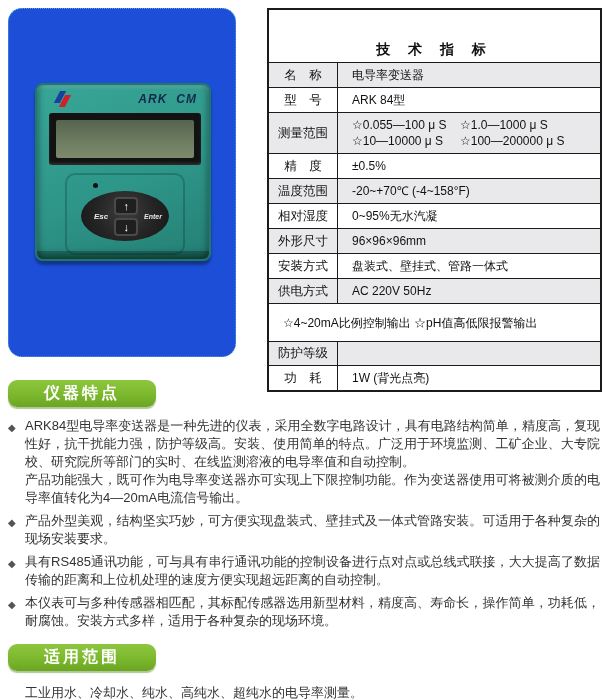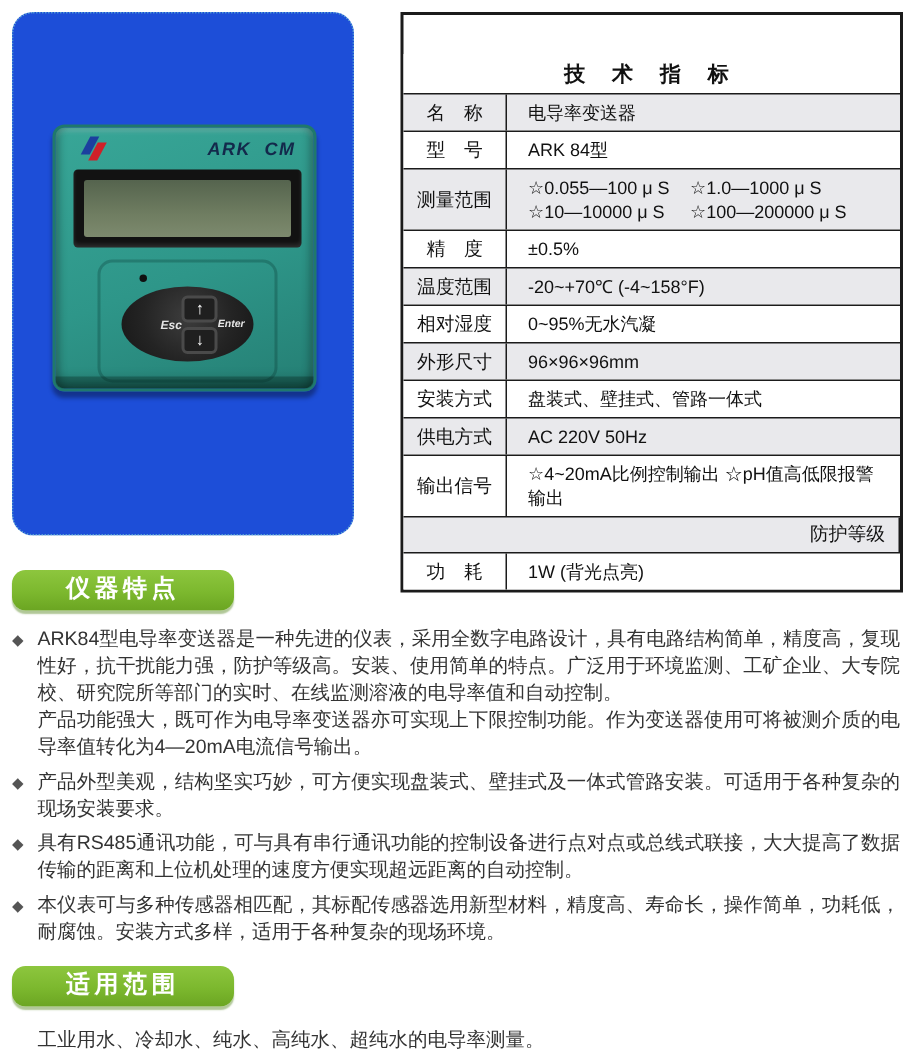--- a/index.html
+++ b/index.html
@@ -36,33 +36,33 @@
     background:linear-gradient(180deg,#55644e 0%, #6f7d61 60%, #7d8a6e 100%); }
 
   .keypad-panel { position:absolute; left:28px; top:88px; width:120px; height:82px;
     border:2px solid rgba(0,40,34,0.25); border-radius:10px; }
   .indicator-dot { position:absolute; left:56px; top:98px; width:5px; height:5px;
     background:#101010; border-radius:50%; }
 
   .keypad-oval { position:absolute; left:44px; top:106px; width:88px; height:50px;
     background:radial-gradient(circle at 50% 40%, #3d3d3d 0%, #242424 55%, #161616 100%);
     border-radius:50%; display:flex; align-items:center; justify-content:space-between; }
-  .key-esc { font-size:8px; font-weight:bold; font-style:italic; color:#e6e6e6; margin-left:26px; }
+  .key-esc { font-size:8px; font-weight:bold; font-style:italic; color:#e6e6e6; margin-left:13px; }
   .key-enter { font-size:7px; font-weight:bold; font-style:italic; color:#e6e6e6; margin-right:7px; }
   .key-col { display:flex; flex-direction:column; gap:3px; }
   .key-btn { width:24px; height:18px; background:#1f1f1f; border:2px solid #4a4a4a; border-radius:4px;
     color:#fff; font-size:11px; font-weight:bold; line-height:14px; text-align:center; }
 
   
   .spec-table { position:absolute; left:267px; top:8px; width:335px;
     border:2px solid #1b1b1b; background:#fff; font-size:12px; }
   .spec-header { height:26px; line-height:26px; text-align:center; font-weight:bold;
     font-size:14px; letter-spacing:7px; background:#fff;margin-top:26px; }
   .spec-row { display:flex; border-top:1px solid #1b1b1b; min-height:24px; background:#fff; }
-  .spec-row.gray { background:#e9e9ec;justify-content:flex-end; }
+  .spec-row.gray { background:#e9e9ec; }
   .spec-row.tall { min-height:38px; }
   .cell-label { width:69px; flex:0 0 69px; border-right:1px solid #1b1b1b;
     display:flex; align-items:center; justify-content:center; font-size:12.5px; text-align:center; }
   .cell-value { flex:1; display:flex; flex-direction:column; justify-content:center;
     padding:4px 8px 4px 14px; line-height:16px; }
   .range-col1 { display:inline-block; width:108px; }
 
   
   .section-heading { margin:14px 0 0 8px; width:148px; height:27px; line-height:26px;
     text-align:center; color:#fff; font-weight:bold; font-size:16px; letter-spacing:3px;
@@ -159,21 +159,20 @@
         <div class="cell-label">安装方式</div>
         <div class="cell-value">盘装式、壁挂式、管路一体式</div>
       </div>
 
       <div class="spec-row gray">
         <div class="cell-label">供电方式</div>
         <div class="cell-value">AC 220V 50Hz</div>
       </div>
 
       <div class="spec-row tall">
-        <div class="cell-label">输出信号</div>
         <div class="cell-value">
           <div>☆4~20mA比例控制输出  ☆pH值高低限报警输出</div>
         </div>
       </div>
 
       <div class="spec-row gray">
         <div class="cell-label">防护等级</div>
       </div>
 
       <div class="spec-row">

